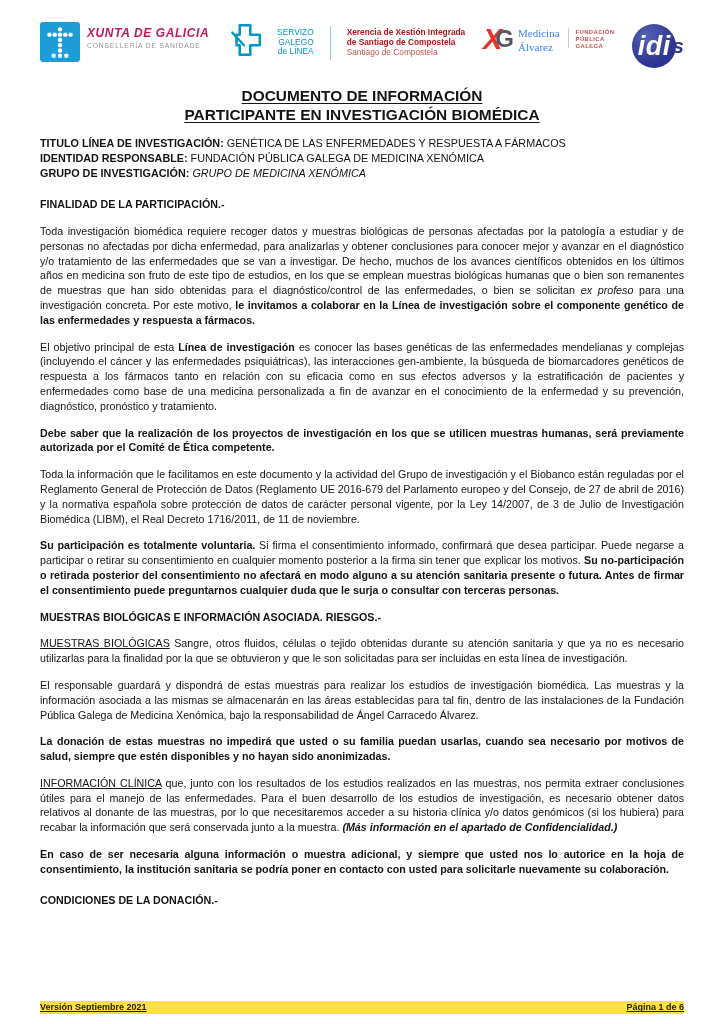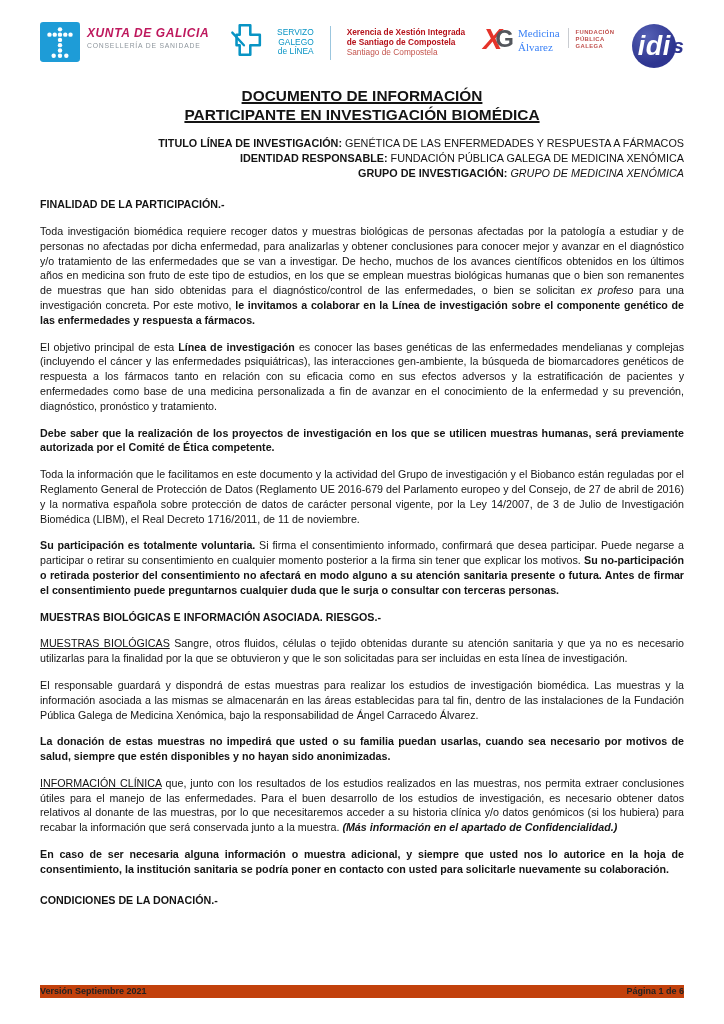--- a/index.html
+++ b/index.html
@@ -54,45 +54,46 @@
   .idis { align-items:center; padding-top:2px; }
   .idis-circle {
     width:44px; height:44px; border-radius:50%;
     background:radial-gradient(circle at 35% 28%, #5560b4, #2e3590 65%);
     display:flex; align-items:center; justify-content:center;
   }
   .idis-inner { color:#ffffff; font-weight:bold; font-style:italic; font-size:27px; letter-spacing:0.5px; }
   .idis-tail { color:#2e3590; font-weight:bold; font-style:italic; font-size:21px; margin-left:-4px; }
 
   
-  .doc-title { text-align:center; margin-top:9px;text-decoration:underline; }
+  .doc-title { text-align:center; margin-top:9px; }
   .doc-title div {
     font-weight:bold; font-size:15.4px; line-height:18.6px;
   }
   .doc-title span { text-decoration:underline; text-underline-offset:2px; }
 
   
-  .meta { margin-top:12px; font-size:10.8px; line-height:15px;text-align:right; }
+  .meta { margin-top:12px; font-size:10.8px; line-height:15px; }
   .meta .label { font-weight:bold; }
   .meta .val-italic { font-style:italic; }
 
   
   main { font-size:10.7px; line-height:14.8px; text-align:justify; }
   main p { margin-top:12px; }
   main p.gap-top { margin-top:16px; }
   .heading { font-weight:bold; text-align:left; }
   span.b { font-weight:bold; }
   span.i { font-style:italic; }
   span.u { text-decoration:underline; }
 
   
   footer {
-    position:absolute; left:40px; right:40px; bottom:26px;
+    position:absolute; left:40px; right:40px; bottom:10px;
     font-size:9px; line-height:12.6px; font-weight:bold; color:#222;
-    background:#c2410c;
+    background:#fde047;
+    text-decoration:underline;
   }
   .footer-row { display:flex; justify-content:space-between; }
   .footer-consent { max-width:600px; text-align:left; }
 </style>
 </head>
 <body>
 
 <div class="page">
 
   <header class="logos">

